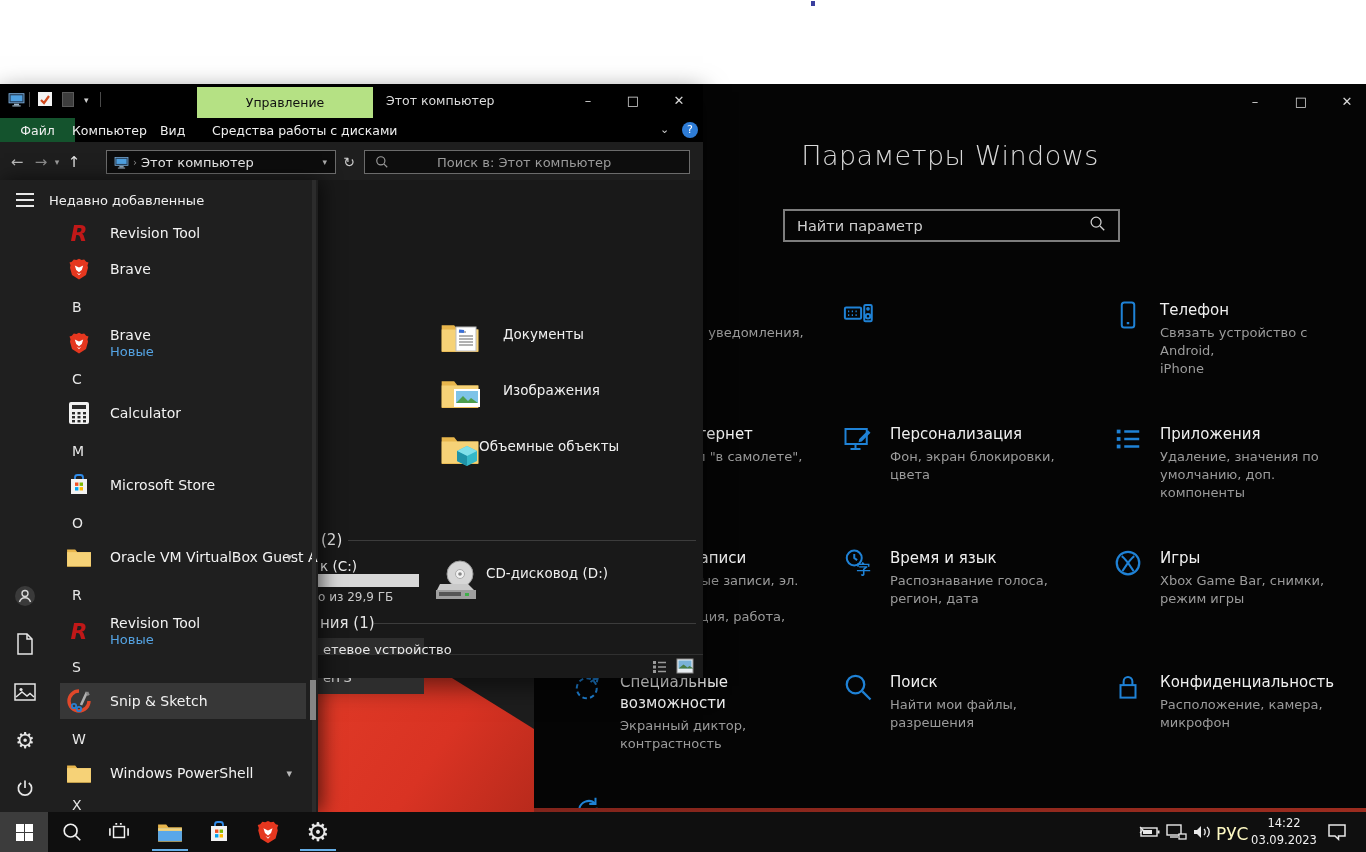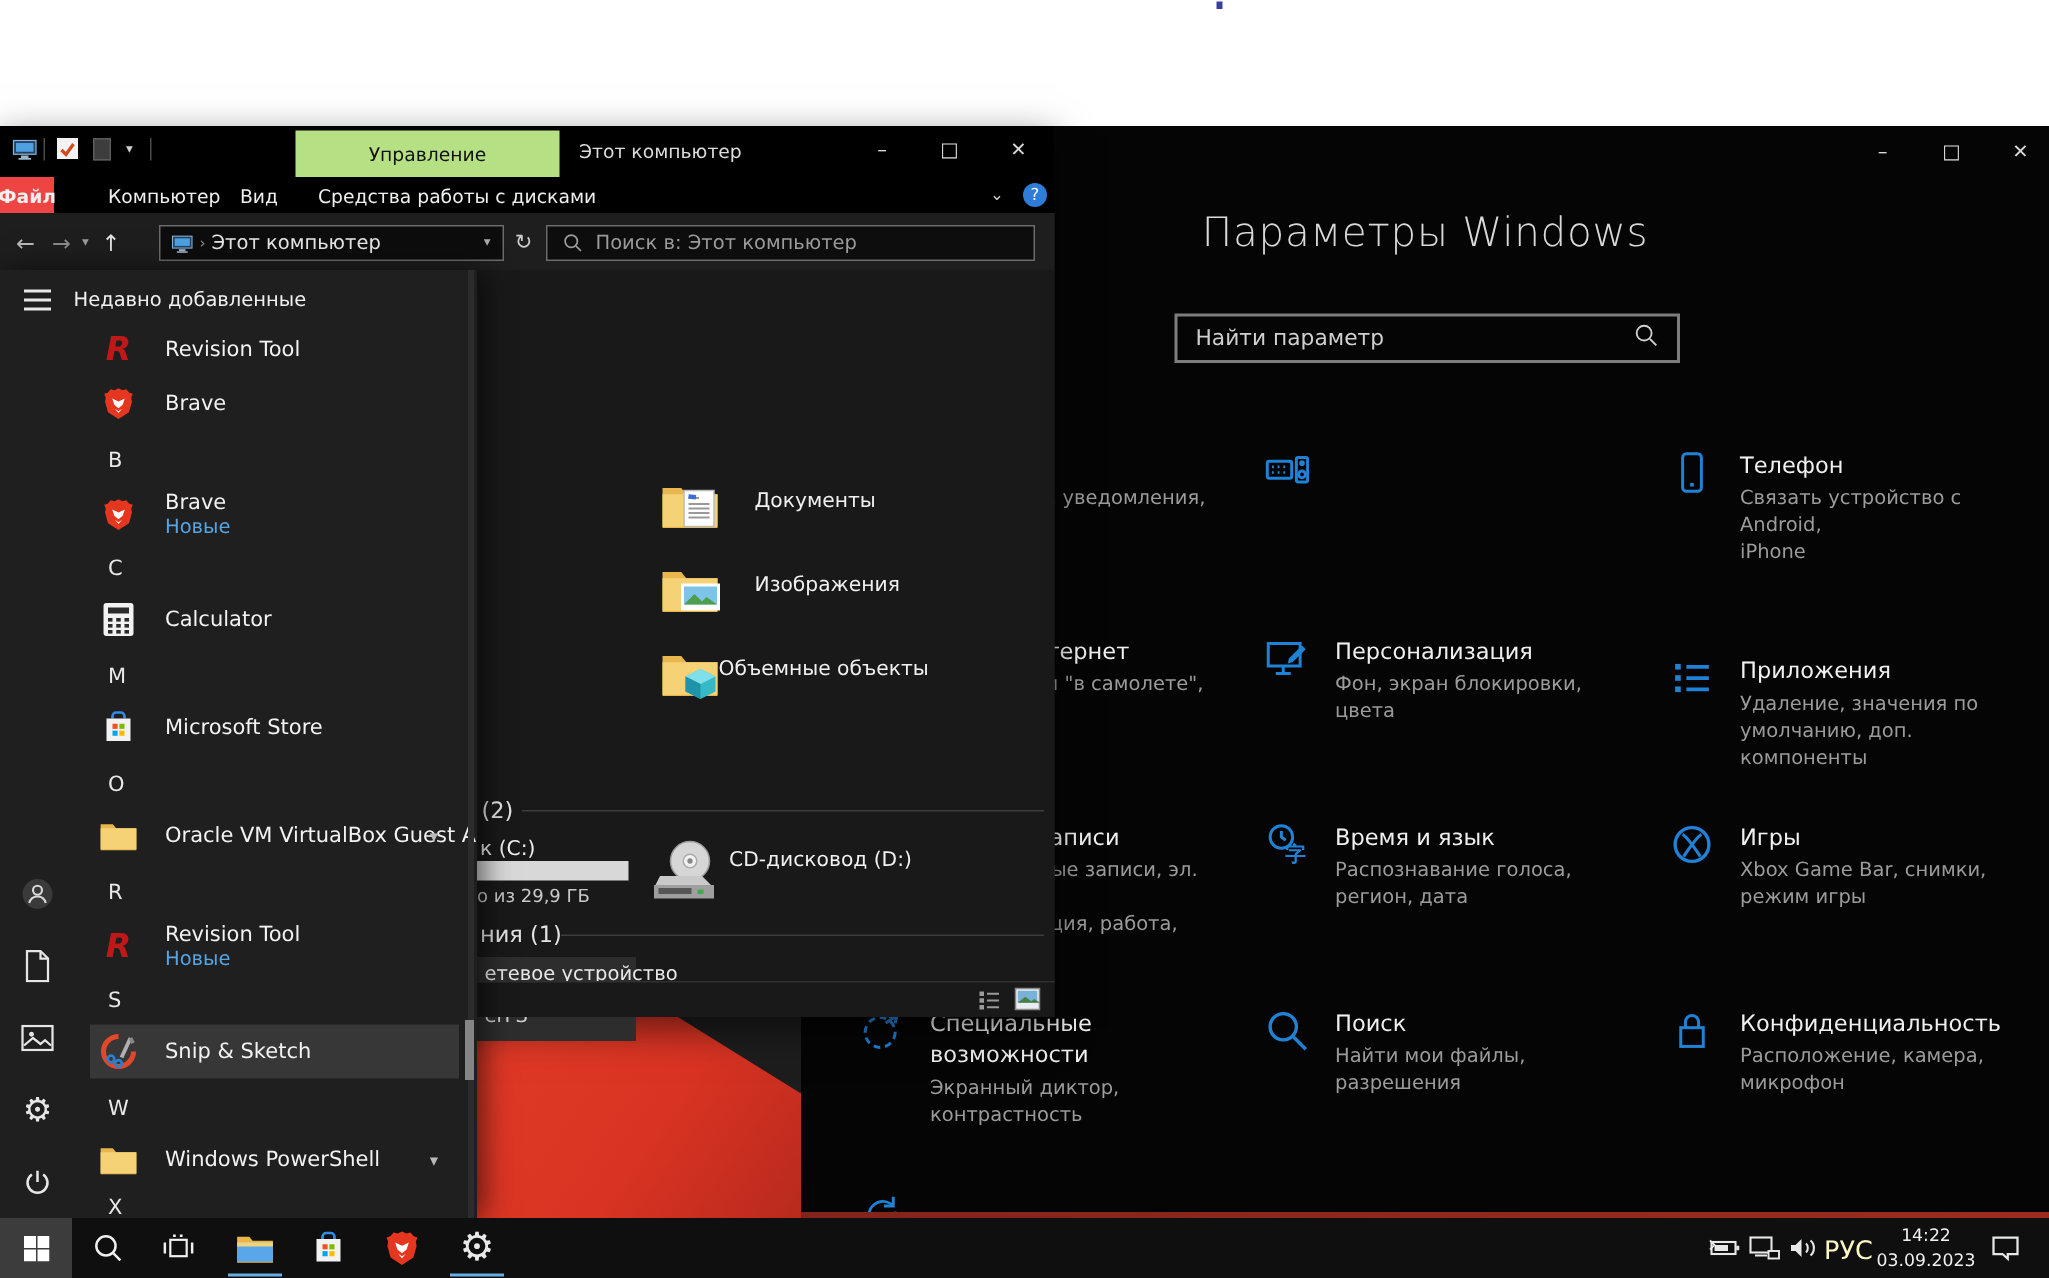--- a/index.html
+++ b/index.html
@@ -187,21 +187,21 @@
       <svg class="ticon sicon" viewBox="0 0 24 24">
           <rect x="2" y="4" width="17" height="12"></rect>
           <path d="M10 16v4M6 20h8"></path>
           <path d="M13 12l7-7 2 2-7 7-2.6.6z" fill="#1f82d6" stroke="none"></path>
         </svg>
       <div>
           <div class="t-title">Персонализация</div>
         <div class="t-desc"><span>Фон, экран блокировки, цвета</span></div>
         </div>
     </div>
-    <div class="tile" style="left:579px; top:340px;margin-top:13px;">
+    <div class="tile" style="left:579px; top:340px;">
       <svg class="ticon sicon" viewBox="0 0 24 24">
           <rect x="3" y="4.5" width="3" height="3" fill="#1f82d6" stroke="none"></rect>
           <rect x="3" y="10.5" width="3" height="3" fill="#1f82d6" stroke="none"></rect>
           <rect x="3" y="16.5" width="3" height="3" fill="#1f82d6" stroke="none"></rect>
           <path d="M9 6h12M9 12h12M9 18h12" stroke-width="2"></path>
         </svg>
       <div>
           <div class="t-title">Приложения</div>
         <div class="t-desc"><span>Удаление, значения по</span><br><span>умолчанию, доп. компоненты</span></div>
         </div>
@@ -297,21 +297,21 @@
 
       <div class="tab-manage">Управление</div>
       <div class="txt" style="left:386px; top:9px; color:#dcdcdc; font-size:12.5px;">Этот компьютер</div>
 
       <div class="winbtn" style="left:573px; top:5px;">–</div>
       <div class="winbtn" style="left:618px; top:5px;">□</div>
       <div class="winbtn" style="left:664px; top:5px;">✕</div>
     </div>
 
     <div class="ex-menubar">
-      <div class="menu-item" style="left:0; width:36px; background:#ef4444; justify-content:center;font-weight:bold;">Файл</div>
+      <div class="menu-item" style="left:0; width:75px; background:#14532d; justify-content:center;">Файл</div>
       <div class="menu-item" style="left:72px;">Компьютер</div>
       <div class="menu-item" style="left:160px;">Вид</div>
       <div class="menu-item" style="left:212px;">Средства работы с дисками</div>
       <div class="abs" style="left:660px; top:5px; color:#cfcfcf; font-size:11px;">⌄</div>
       <div class="abs" style="left:682px; top:4px; width:16px; height:16px; border-radius:50%; background:#2e7cd6; color:#fff; font-size:11px; text-align:center; line-height:16px;">?</div>
     </div>
 
     <div class="ex-navbar">
       <div class="navglyph" style="left:6px; width:22px; color:#b8b8b8;">←</div>
       <div class="navglyph" style="left:30px; width:22px; color:#8a8a8a;">→</div>
@@ -321,21 +321,21 @@
       <div class="navbox" style="left:106px; width:230px;">
         <svg style="margin-left:7px;" width="15" height="13">
             <use href="#sym-pc"></use>
           </svg>
         <span style="color:#8a8a8a; font-size:10px; margin:0 4px;">›</span>
         <span style="color:#e6e6e6; font-size:13px;">Этот компьютер</span>
         <span style="margin-left:auto; margin-right:8px; color:#aaa; font-size:9px;">▾</span>
       </div>
       <div class="navglyph" style="left:338px; width:22px; color:#cccccc; font-size:14px;">↻</div>
 
-      <div class="navbox" style="left:364px; width:326px;">
+      <div class="navbox" style="left:364px; width:326px;gap:40px;">
         <svg style="margin-left:10px;" width="14" height="14" viewBox="0 0 24 24">
             <circle cx="10" cy="10" r="7" fill="none" stroke="#9a9a9a" stroke-width="2"></circle>
             <path d="M15.5 15.5L21 21" stroke="#9a9a9a" stroke-width="2"></path>
           </svg>
         <span style="color:#9a9a9a; font-size:13px; margin-left:8px;">Поиск в: Этот компьютер</span>
       </div>
     </div>
 
     <div class="ex-content">
 

